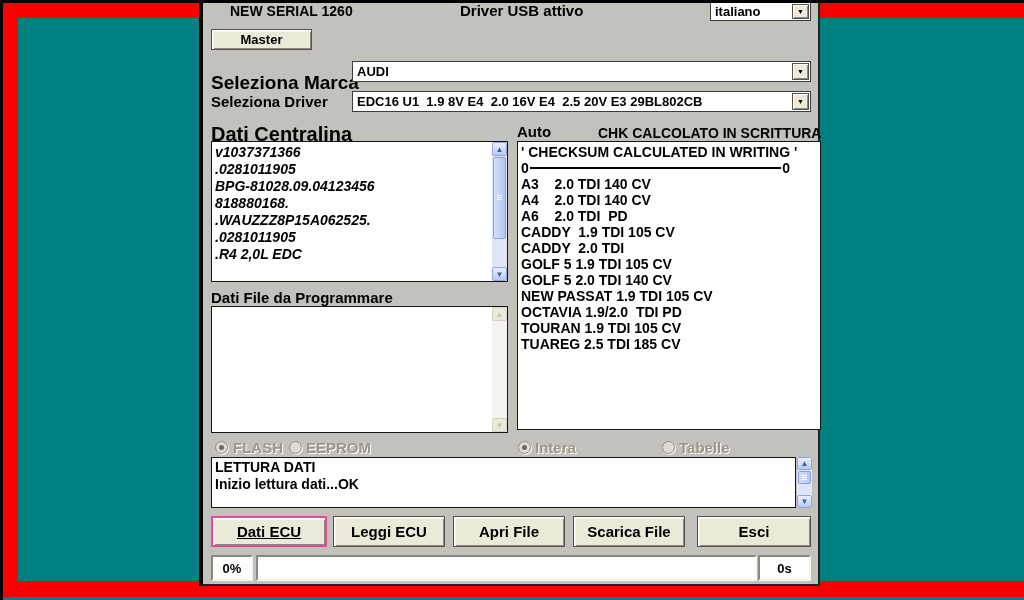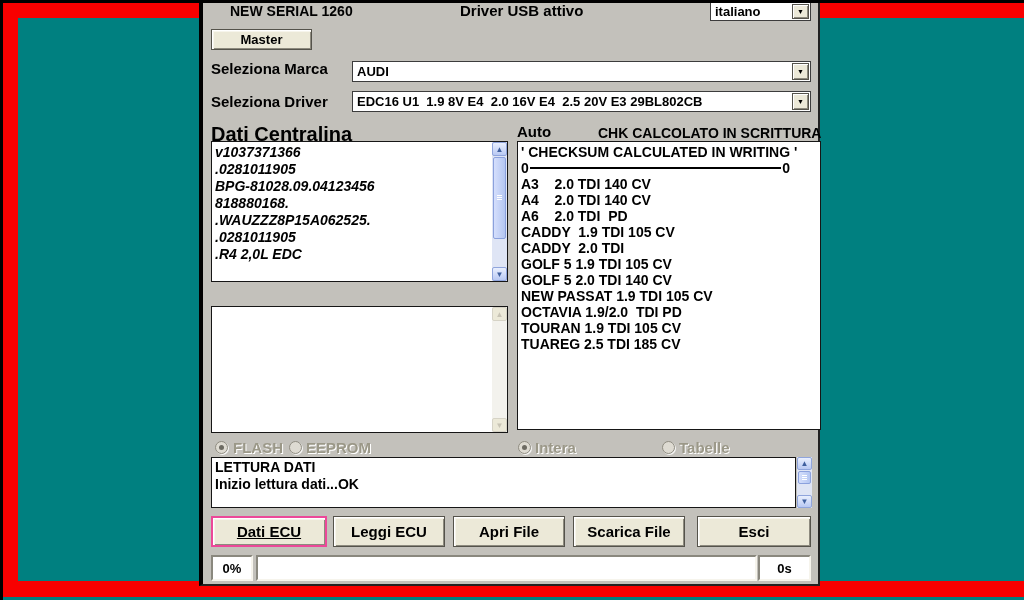--- a/index.html
+++ b/index.html
@@ -78,21 +78,21 @@
   <div class="dlg-inner">
 
     <div class="lbl" style="left:27px; top:3px; font-size:14px;">NEW SERIAL 1260</div>
     <div class="lbl" style="left:257px; top:2px; font-size:15px;">Driver USB attivo</div>
     <div class="combo" style="left:507px; top:2px; width:101px; height:19px;">
       <span>italiano</span>
       <span class="dd-btn">▼</span>
     </div>
     <button class="btn" style="left:8px; top:29px; width:101px; height:21px; font-size:13px;">Master</button>
 
-    <div class="lbl" style="left:8px; top:60px; font-size:15px;">Seleziona Marca</div>
+    <div class="lbl" style="left:8px; top:72px; font-size:19px;">Seleziona Marca</div>
     <div class="combo" style="left:149px; top:61px; width:459px; height:21px;">
       <span>AUDI</span>
       <span class="dd-btn">▼</span>
     </div>
     <div class="lbl" style="left:8px; top:93px; font-size:15px;">Seleziona Driver</div>
     <div class="combo" style="left:149px; top:91px; width:459px; height:21px;">
       <span>EDC16 U1  1.9 8V E4  2.0 16V E4  2.5 20V E3 29BL802CB</span>
       <span class="dd-btn">▼</span>
     </div>
 
@@ -107,20 +107,21 @@
           <div class="pre-line">.0281011905</div>
           <div class="pre-line">.R4 2,0L EDC</div>
         </div>
       <div class="sbx" style="right:0; top:0; height:139px;">
         <div class="sb-arrow up">▲</div>
         <div class="sb-thumb" style="top:15px; height:82px;"></div>
         <div class="sb-arrow down">▼</div>
       </div>
     </div>
 
+    <div class="lbl" style="left:8px; top:289px; font-size:15px;">Dati File da Programmare</div>
     <div class="box" style="left:8px; top:306px; width:297px; height:127px;">
       <div style="padding:2px 16px 0 0;"></div>
       <div class="sbx disabled" style="right:0; top:0; height:125px;">
         <div class="sb-arrow up">▲</div>
         <div class="sb-arrow down">▼</div>
       </div>
     </div>
 
     <div class="lbl" style="left:314px; top:123px; font-size:15px;">Auto</div>
     <div class="lbl" style="left:395px; top:125px; font-size:14px;">CHK CALCOLATO IN SCRITTURA</div>

